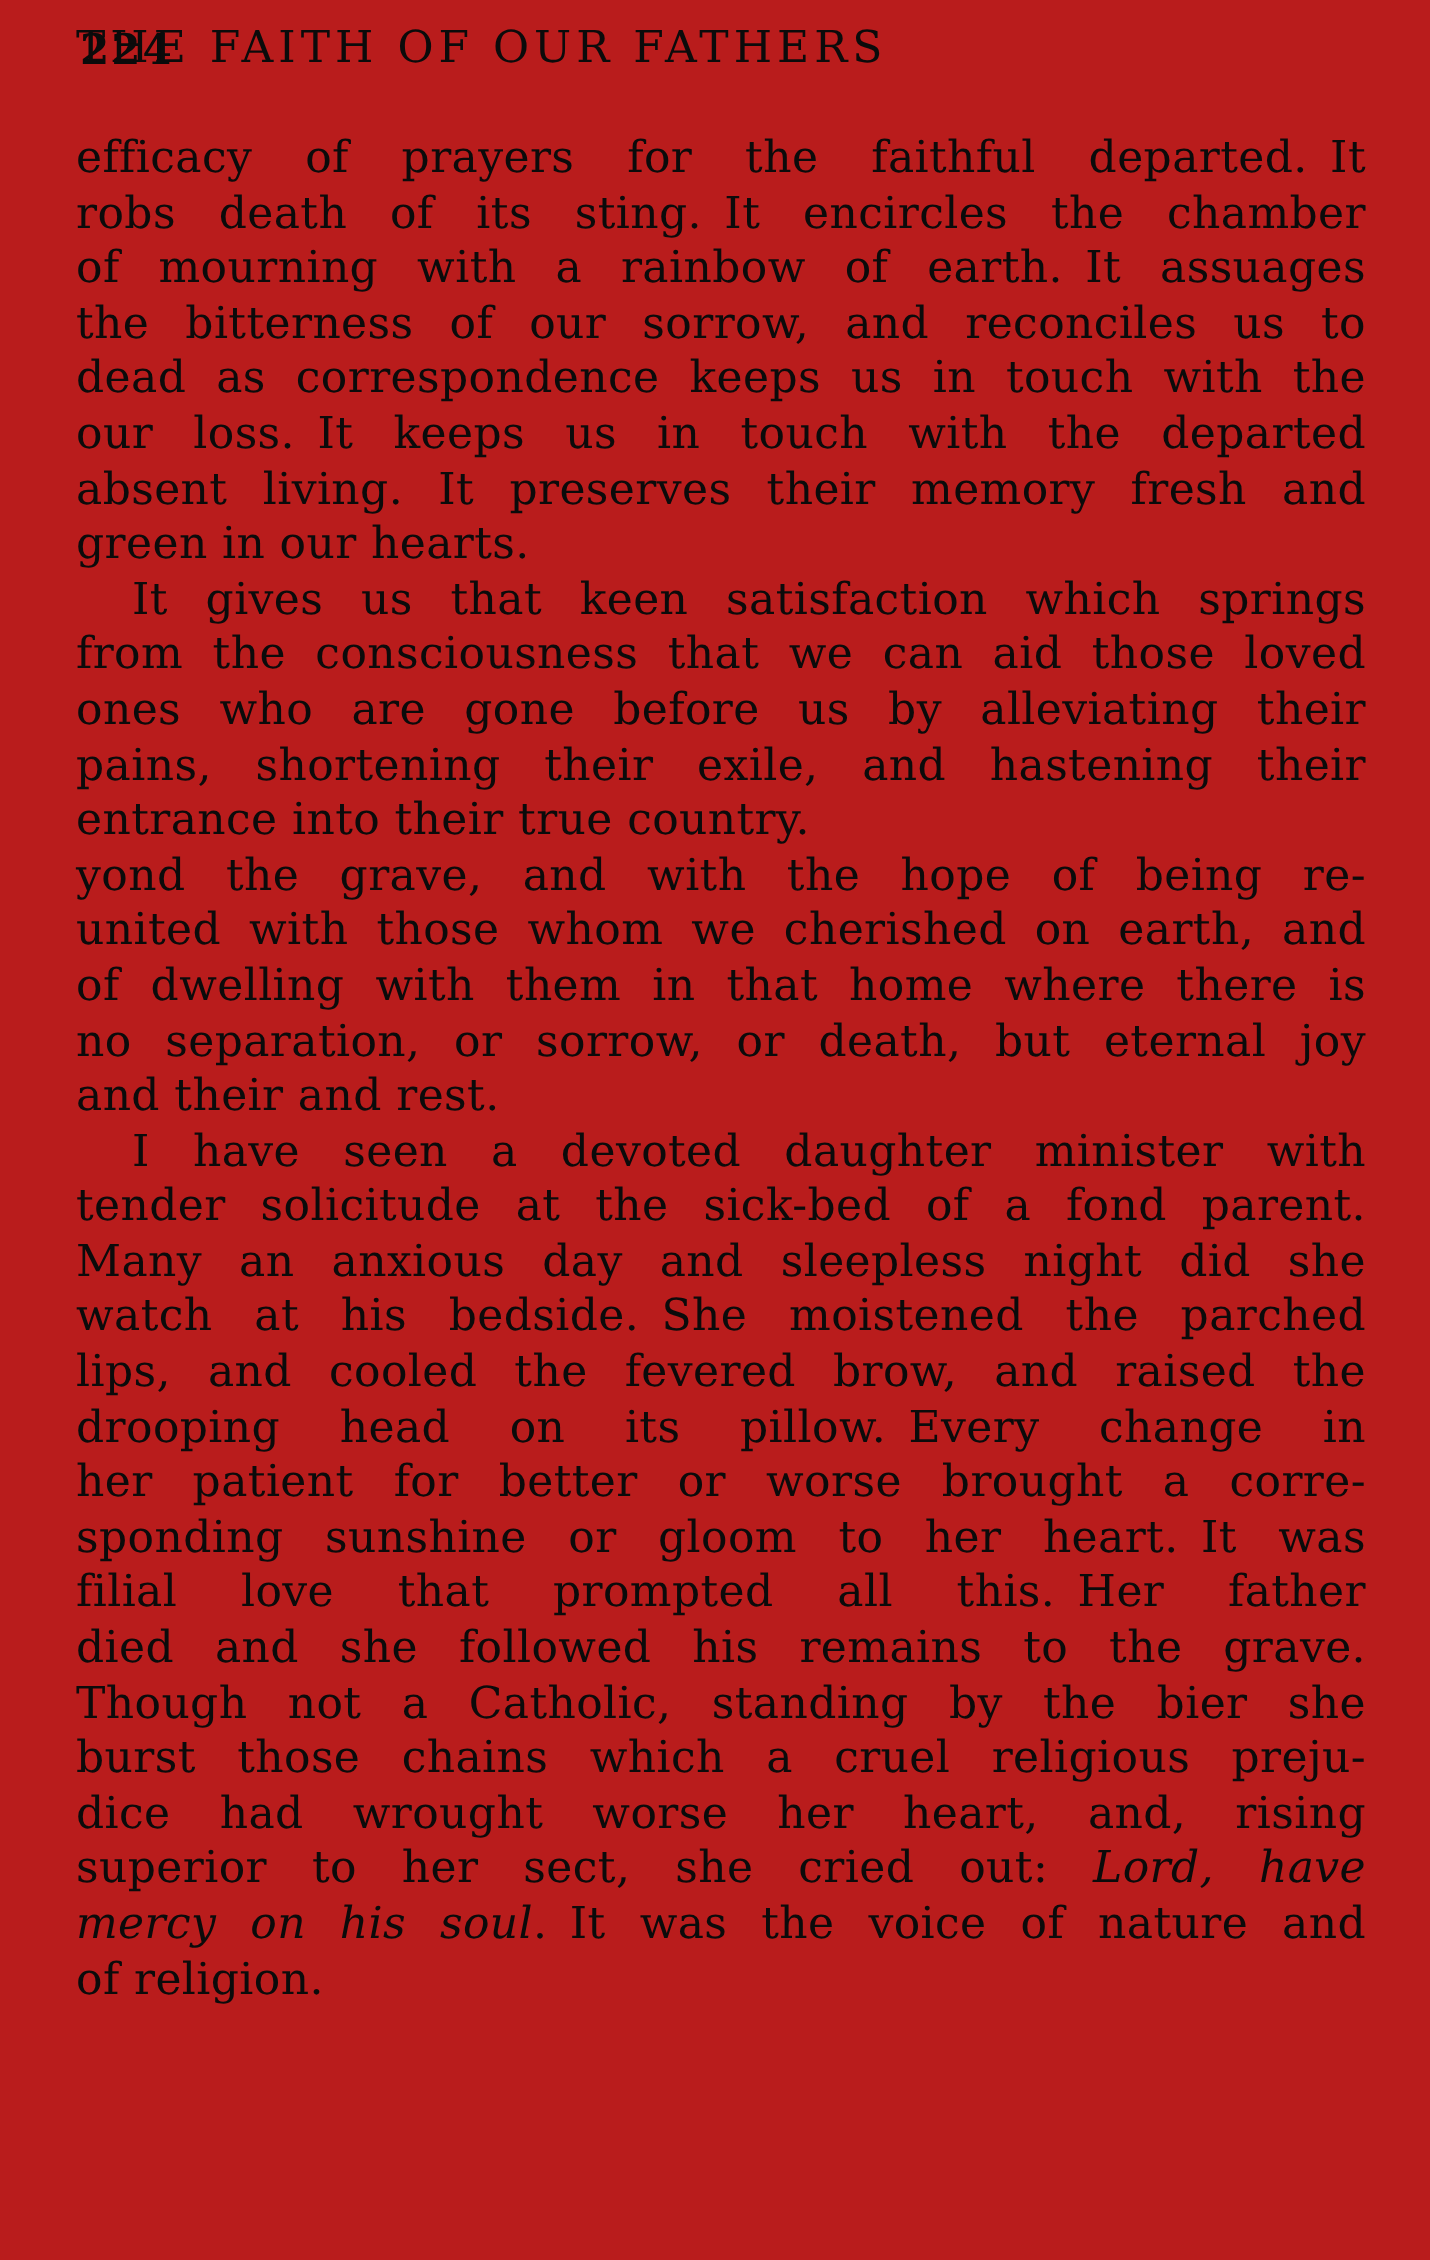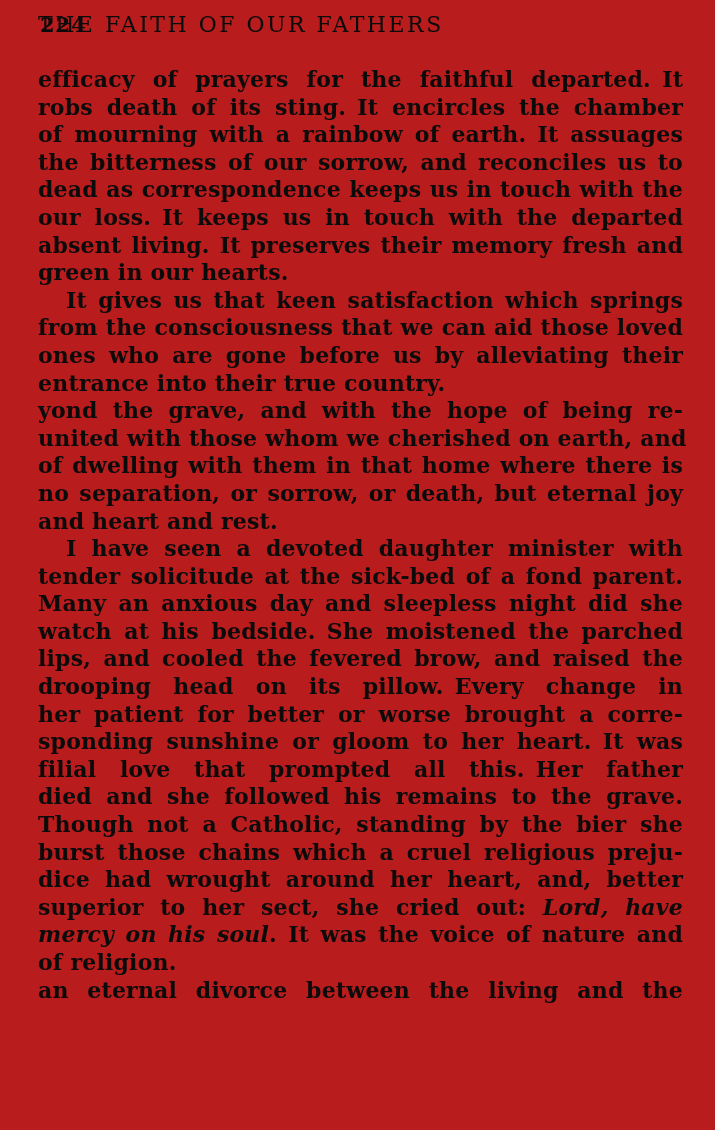--- a/index.html
+++ b/index.html
@@ -52,21 +52,20 @@
     margin: 0;
     padding: 0;
   }
   .line {
     font-size: 22px;
     line-height: 27.6px;
     text-align: justify;
     text-align-last: justify;
     white-space: nowrap;
     letter-spacing: 0.2px;
-    font-weight: bold;
   }
   .line.flush {
     text-align-last: left;
   }
   .line.indent {
     text-indent: 28px;
   }
   .italic {
     font-style: italic;
   }
@@ -87,44 +86,44 @@
         <div class="line">the bitterness of our sorrow, and reconciles us to</div>
         <div class="line">dead as correspondence keeps us in touch with the</div>
         <div class="line">our loss. It keeps us in touch with the departed</div>
         <div class="line">absent living. It preserves their memory fresh and</div>
         <div class="line flush">green in our hearts.</div>
       </div>
       <div class="paragraph">
         <div class="line indent">It gives us that keen satisfaction which springs</div>
         <div class="line">from the consciousness that we can aid those loved</div>
         <div class="line">ones who are gone before us by alleviating their</div>
+        <div class="line">pains, shortening their exile, and hastening their</div>
         <div class="line flush">entrance into their true country.</div>
       </div>
       <div class="paragraph">
         <div class="line">yond the grave, and with the hope of being re-</div>
         <div class="line">united with those whom we cherished on earth, and</div>
         <div class="line">of dwelling with them in that home where there is</div>
         <div class="line">no separation, or sorrow, or death, but eternal joy</div>
-        <div class="line flush">and heart and rest.</div>
+        <div class="line flush">and their and rest.</div>
       </div>
       <div class="paragraph">
         <div class="line indent">I have seen a devoted daughter minister with</div>
         <div class="line">tender solicitude at the sick-bed of a fond parent.</div>
         <div class="line">Many an anxious day and sleepless night did she</div>
         <div class="line">watch at his bedside. She moistened the parched</div>
         <div class="line">lips, and cooled the fevered brow, and raised the</div>
         <div class="line">drooping head on its pillow. Every change in</div>
         <div class="line">her patient for better or worse brought a corre-</div>
         <div class="line">sponding sunshine or gloom to her heart. It was</div>
         <div class="line">filial love that prompted all this. Her father</div>
         <div class="line">died and she followed his remains to the grave.</div>
         <div class="line">Though not a Catholic, standing by the bier she</div>
         <div class="line">burst those chains which a cruel religious preju-</div>
-        <div class="line">dice had wrought around her heart, and, better</div>
+        <div class="line">dice had wrought worse her heart, and, rising</div>
         <div class="line"><span>superior to her sect, she cried out: </span><span class="italic">Lord, have</span></div>
         <div class="line"><span class="italic">mercy on his soul</span><span>. It was the voice of nature and</span></div>
         <div class="line flush">of religion.</div>
       </div>
       <div class="paragraph">
-        <div class="line">an eternal divorce between the living and the</div>
       </div>
     </div>
 </div>
 
 </body></html>

